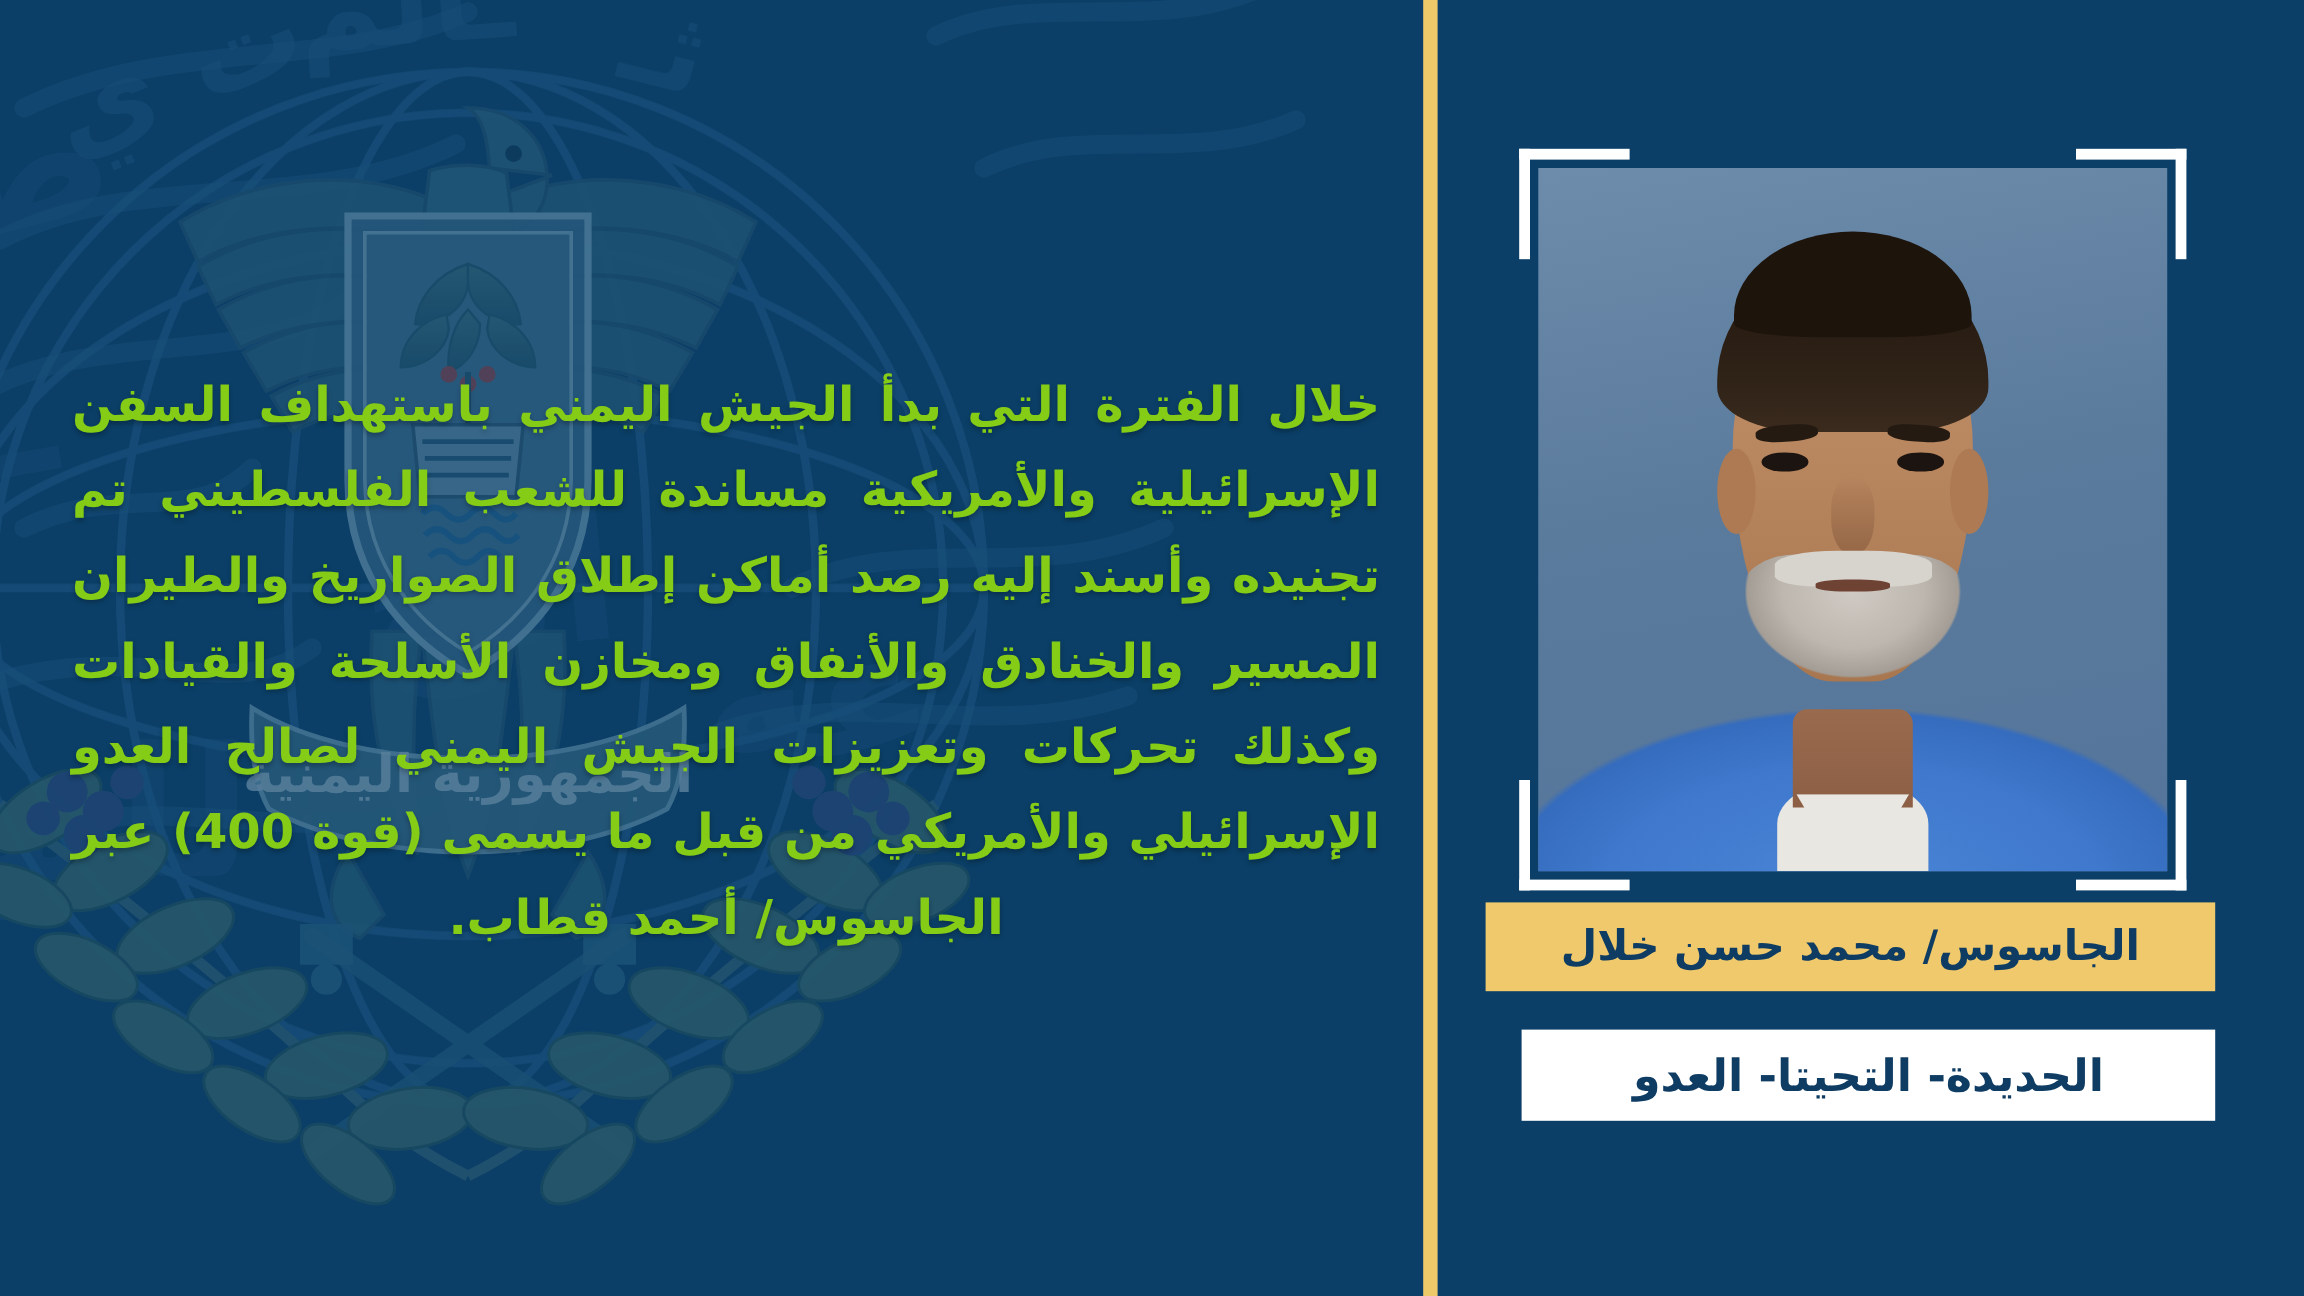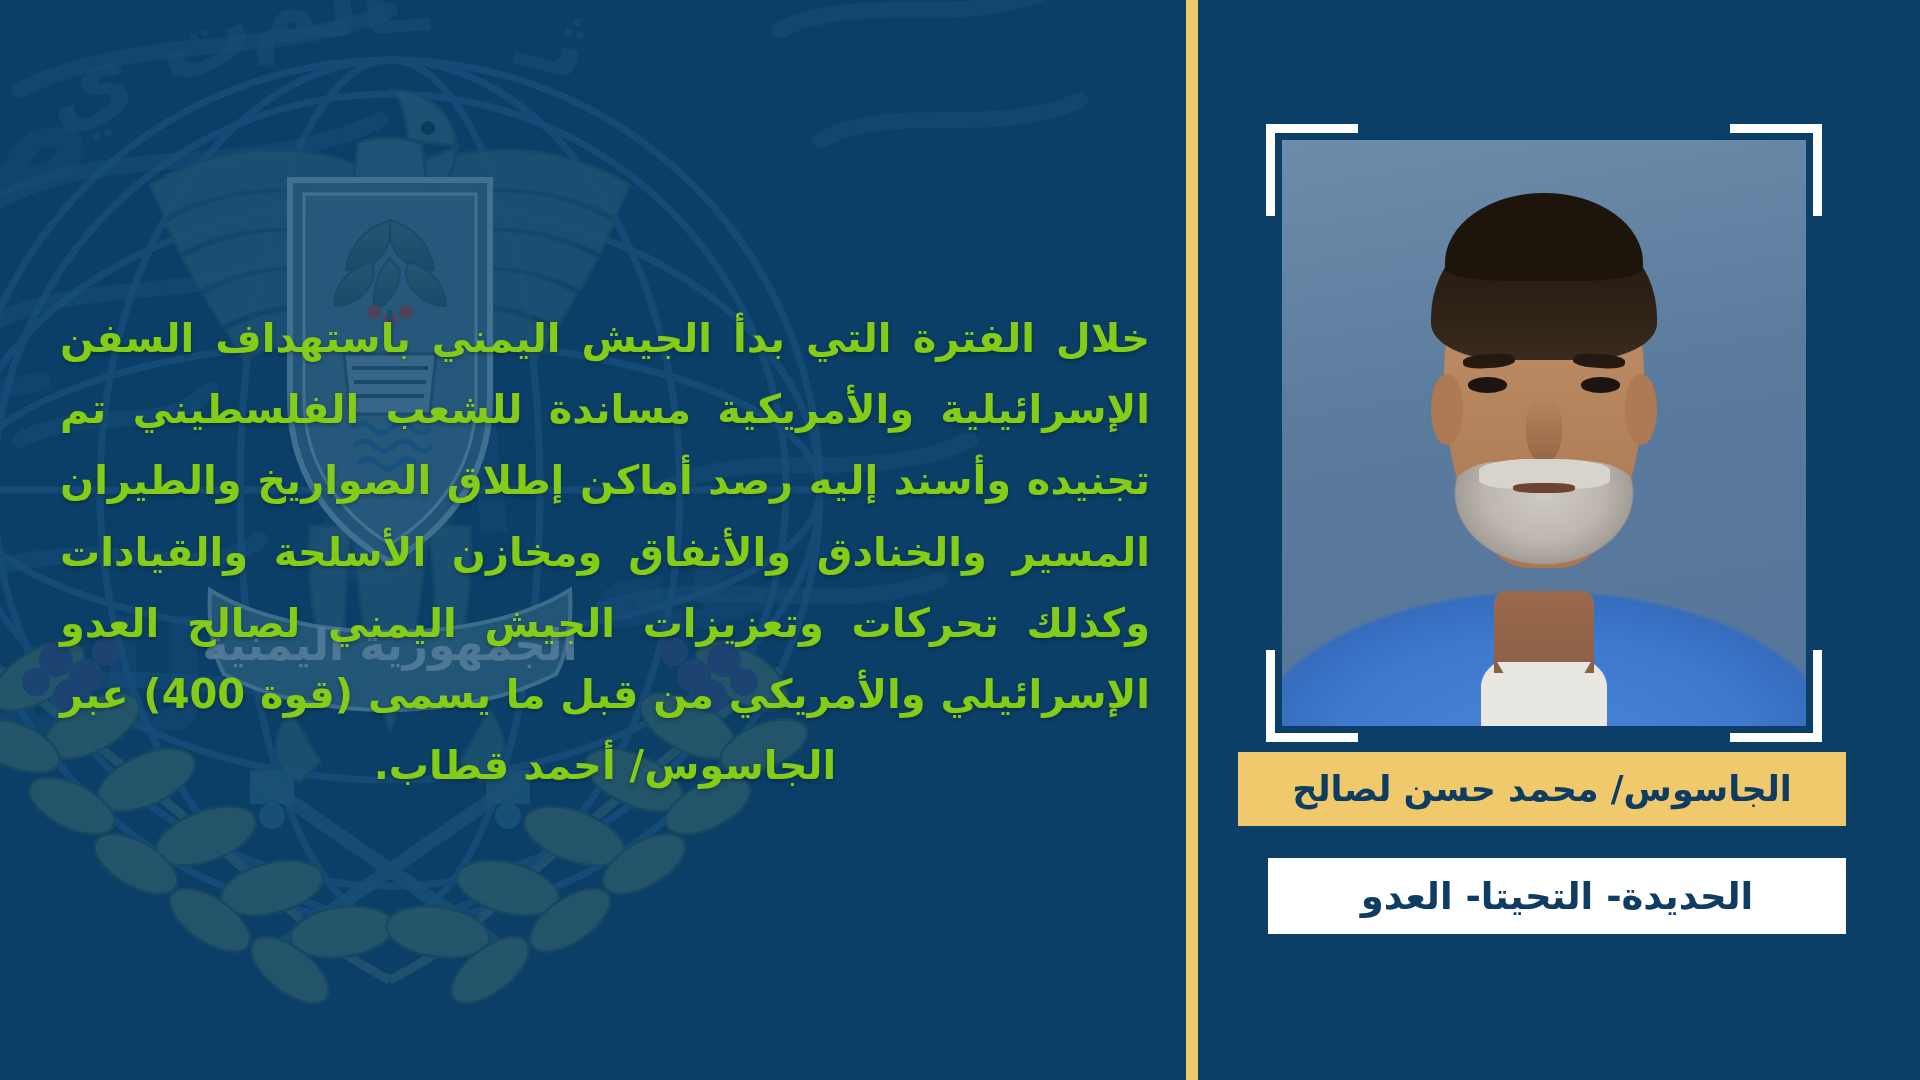--- a/index.html
+++ b/index.html
@@ -406,21 +406,21 @@
           <span class="h"></span>
           <span class="v"></span>
         </div>
       <div class="bracket br-br">
           <span class="h"></span>
           <span class="v"></span>
         </div>
     </div>
 
     <div class="name-banner">
-      <span>الجاسوس/ محمد حسن لصالح</span>
+      <span>الجاسوس/ محمد حسن خلال</span>
     </div>
 
     <div class="loc-banner">
       <span>الحديدة- التحيتا- العدو</span>
     </div>
 
   </div>
 </div>
 
 </body></html>

